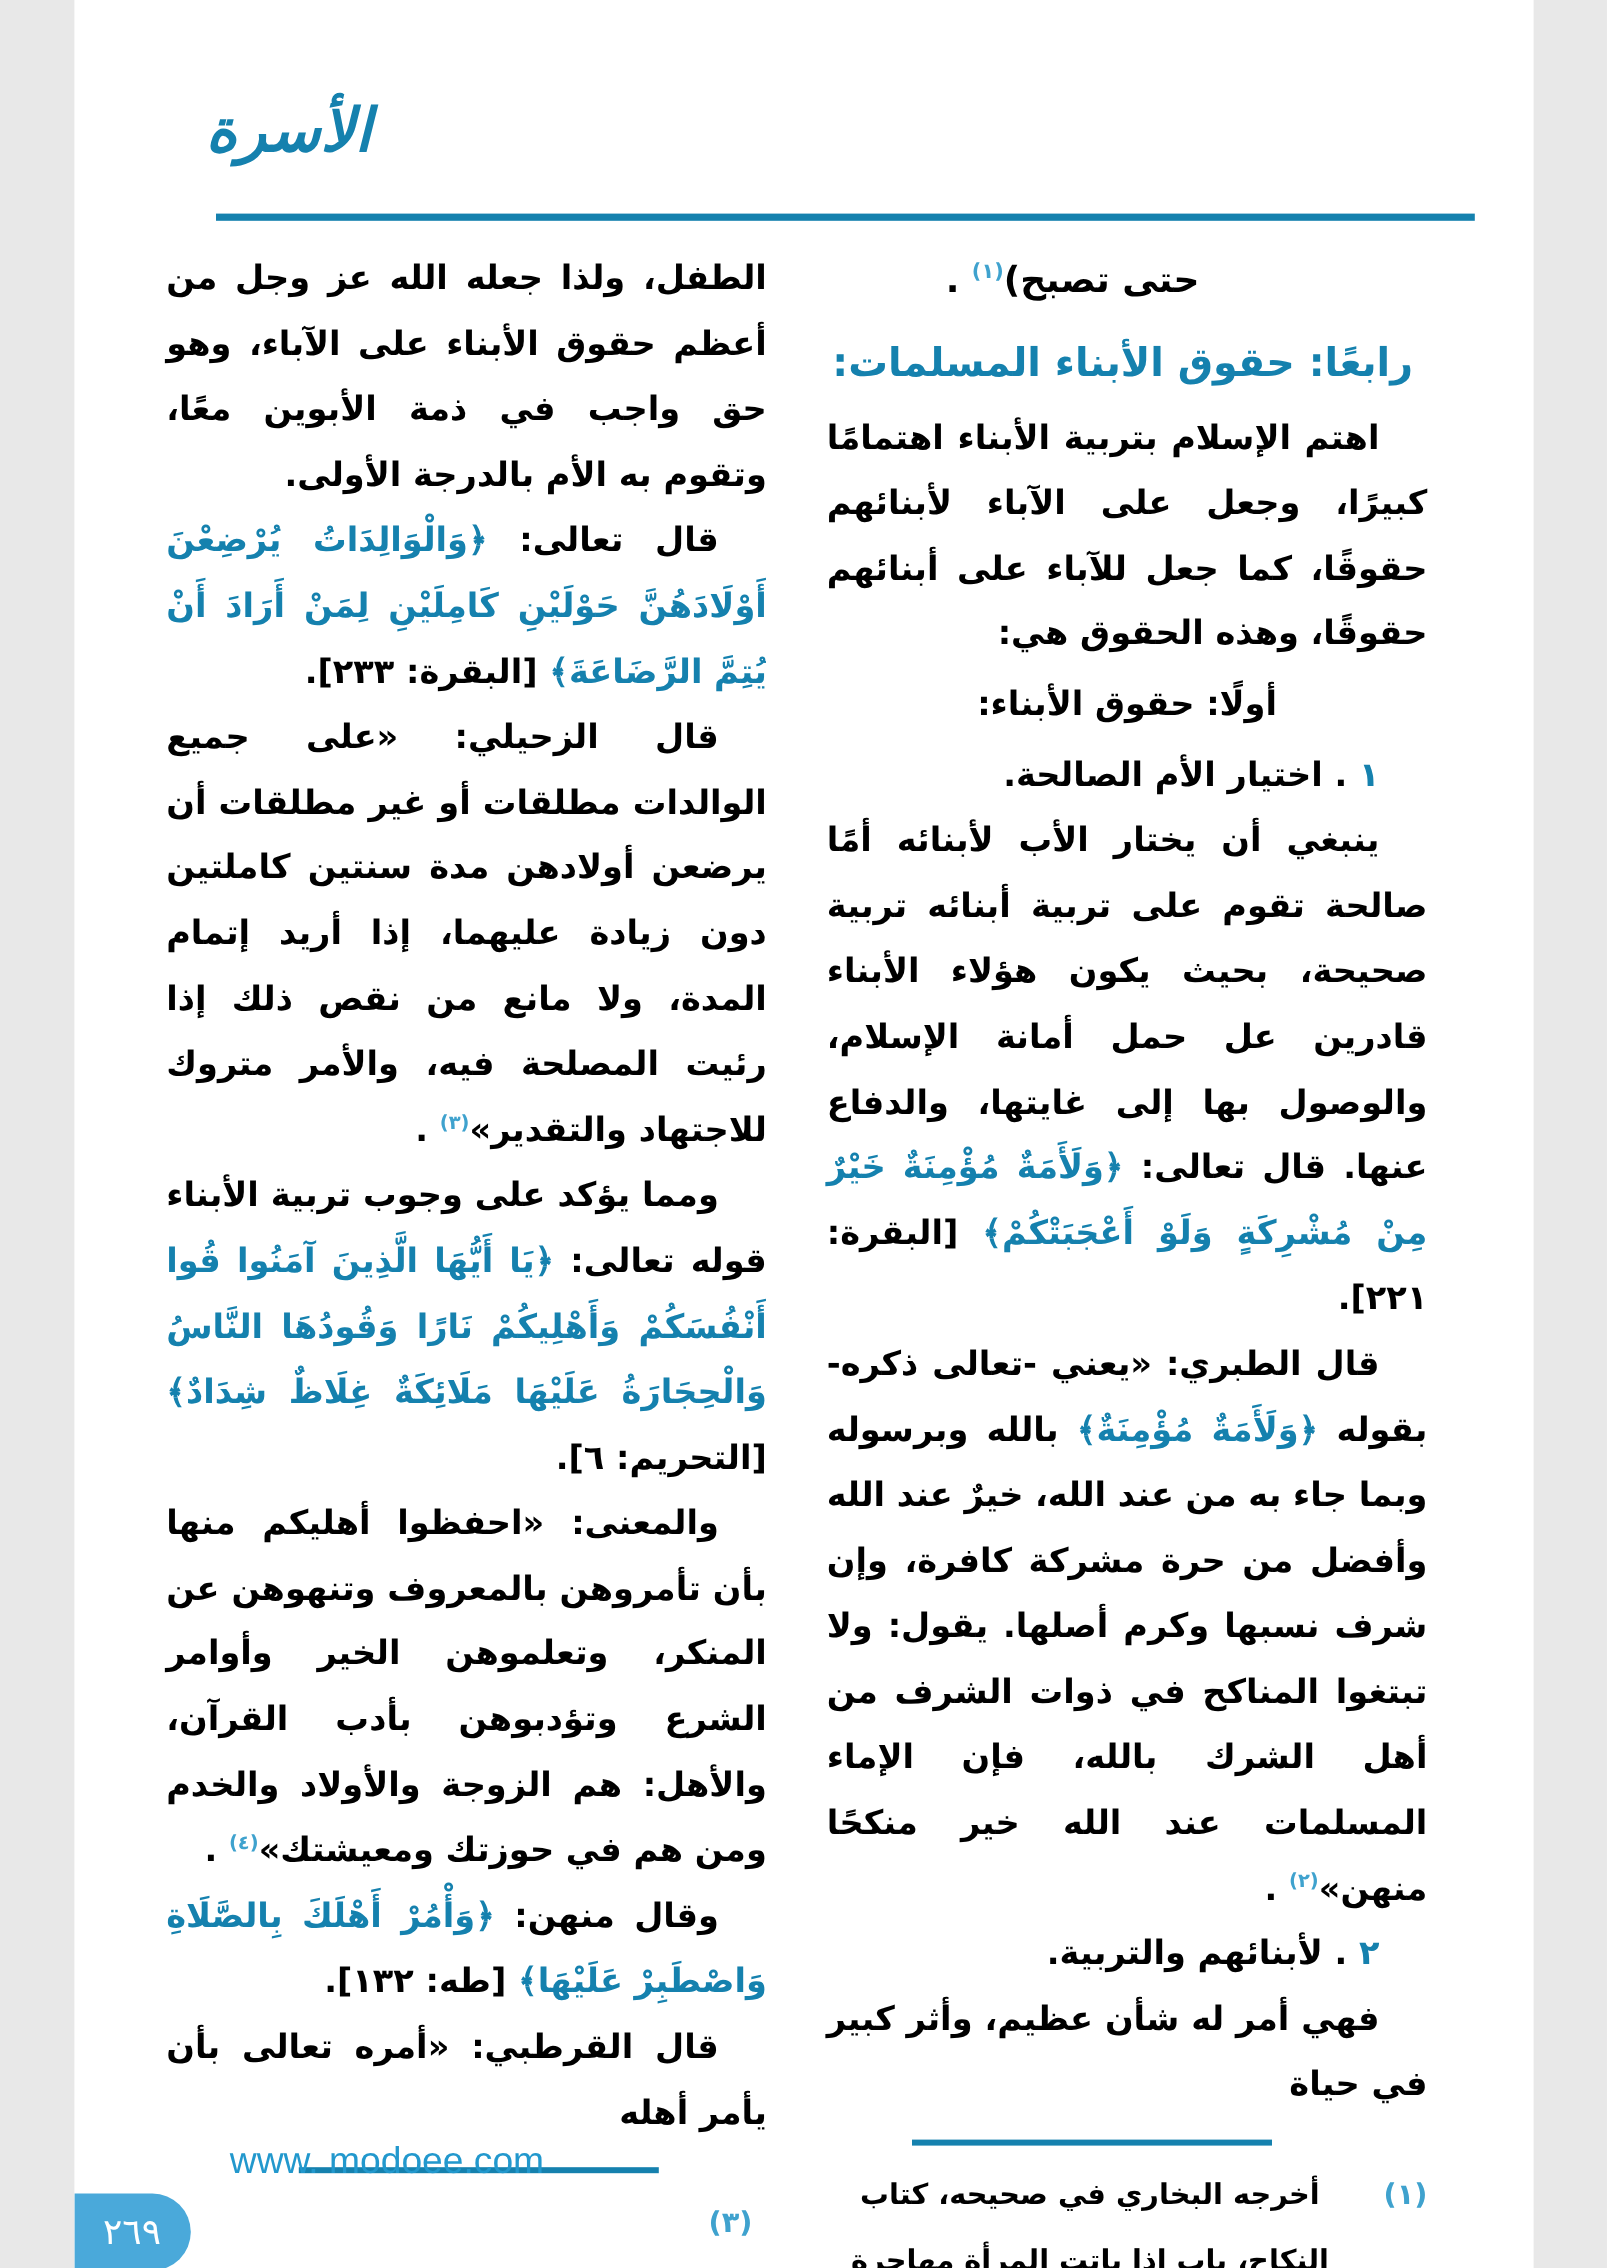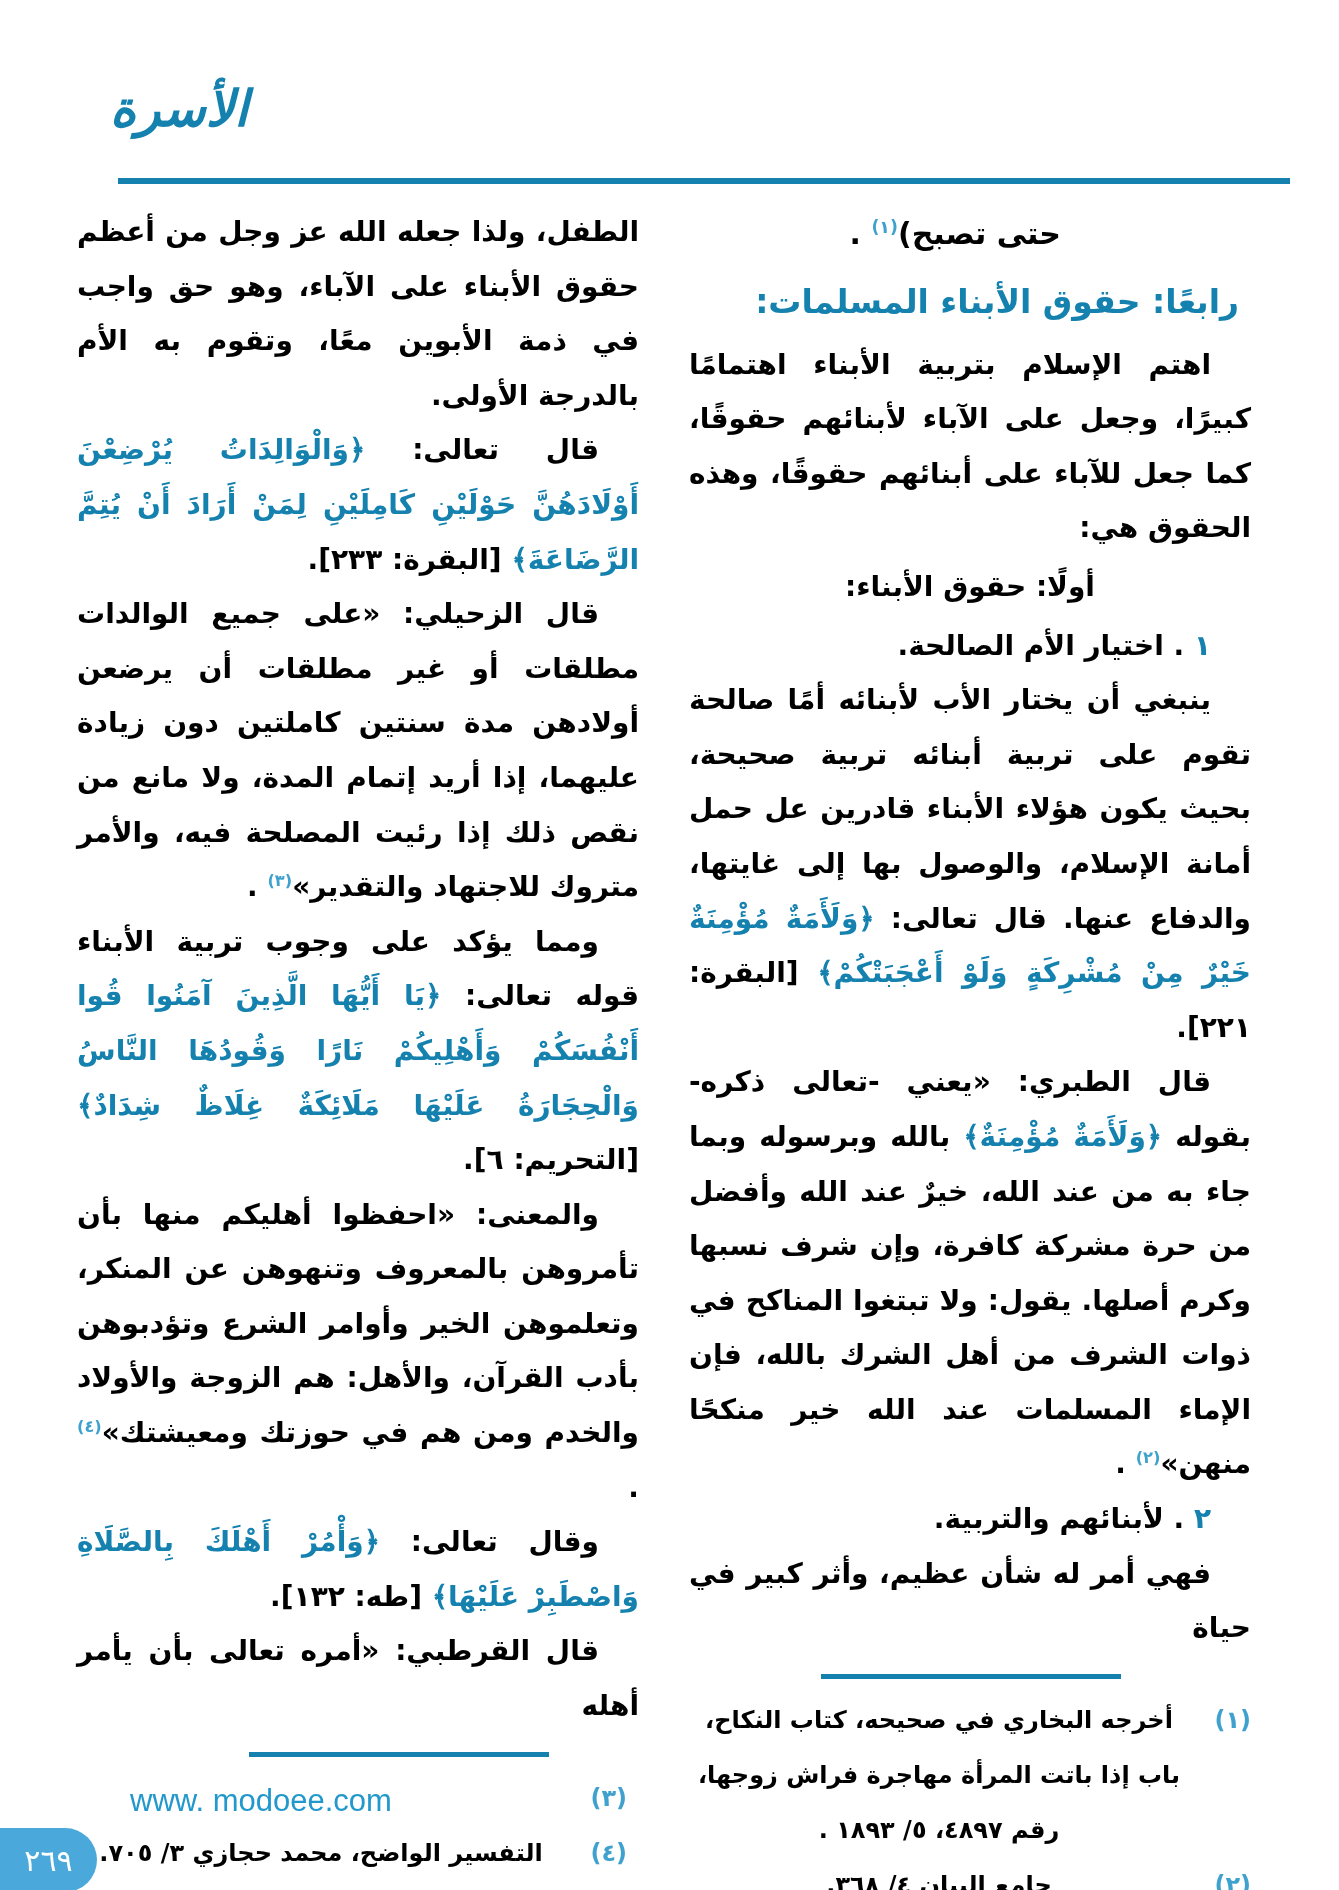--- a/index.html
+++ b/index.html
@@ -1,18 +1,18 @@
 <!DOCTYPE html>
 <html lang="ar" dir="rtl" style="--dark_teal: #1581AE; --light_blue: #3FA2CE; --badge_bg: #4AA9DA; --www_color: #2298CD;"><head>
 <meta charset="utf-8">
 <style>
   html,body{margin:0;padding:0;background:#e8e8e8;}
   .page{
     position:relative;
-    width:1339px;height:1890px;
+    width:1216px;height:1890px;
     margin:0 auto;
     background:#ffffff;
     font-family:"DejaVu Sans",sans-serif;
     direction:rtl;
     overflow:hidden;
   }
   
   .page-title{
     position:absolute;left:110px;top:84px;
     font-size:50px;font-weight:bold;font-style:italic;
@@ -118,21 +118,21 @@
       </div>
     </section>
 
     <section class="column col-left">
       <div class="col-body">
           <p class="para noindent"><span class="run-text">الطفل، ولذا جعله الله عز وجل من أعظم حقوق الأبناء على الآباء، وهو حق واجب في ذمة الأبوين معًا، وتقوم به الأم بالدرجة الأولى.</span></p>
           <p class="para"><span class="run-text">قال تعالى: </span><span class="run-verse">﴿وَالْوَالِدَاتُ يُرْضِعْنَ أَوْلَادَهُنَّ حَوْلَيْنِ كَامِلَيْنِ لِمَنْ أَرَادَ أَنْ يُتِمَّ الرَّضَاعَةَ﴾</span><span class="run-text"> [البقرة: ٢٣٣].</span></p>
           <p class="para"><span class="run-text">قال الزحيلي: «على جميع الوالدات مطلقات أو غير مطلقات أن يرضعن أولادهن مدة سنتين كاملتين دون زيادة عليهما، إذا أريد إتمام المدة، ولا مانع من نقص ذلك إذا رئيت المصلحة فيه، والأمر متروك للاجتهاد والتقدير»</span><span class="run-sup">(٣)</span><span class="run-text"> .</span></p>
           <p class="para"><span class="run-text">ومما يؤكد على وجوب تربية الأبناء قوله تعالى: </span><span class="run-verse">﴿يَا أَيُّهَا الَّذِينَ آمَنُوا قُوا أَنْفُسَكُمْ وَأَهْلِيكُمْ نَارًا وَقُودُهَا النَّاسُ وَالْحِجَارَةُ عَلَيْهَا مَلَائِكَةٌ غِلَاظٌ شِدَادٌ﴾</span><span class="run-text"> [التحريم: ٦].</span></p>
           <p class="para"><span class="run-text">والمعنى: «احفظوا أهليكم منها بأن تأمروهن بالمعروف وتنهوهن عن المنكر، وتعلموهن الخير وأوامر الشرع وتؤدبوهن بأدب القرآن، والأهل: هم الزوجة والأولاد والخدم ومن هم في حوزتك ومعيشتك»</span><span class="run-sup">(٤)</span><span class="run-text"> .</span></p>
-          <p class="para"><span class="run-text">وقال تعالى: </span><span class="run-verse">﴿وَأْمُرْ أَهْلَكَ بِالصَّلَاةِ وَاصْطَبِرْ عَلَيْهَا﴾</span><span class="run-text"> [طه: ١٣٢].</span></p>
+          <p class="para"><span class="run-text">وقال منهن: </span><span class="run-verse">﴿وَأْمُرْ أَهْلَكَ بِالصَّلَاةِ وَاصْطَبِرْ عَلَيْهَا﴾</span><span class="run-text"> [طه: ١٣٢].</span></p>
           <p class="para"><span class="run-text">قال القرطبي: «أمره تعالى بأن يأمر أهله</span></p>
         </div>
       <div class="fn-block fnl">
         <div class="fn-rule rule-left"></div>
         <div class="fn-list">
             <div class="fn-item">
               <span class="fn-marker">(٣)</span>
             </div>
             <div class="fn-item">
               <span class="fn-marker">(٤)</span>

